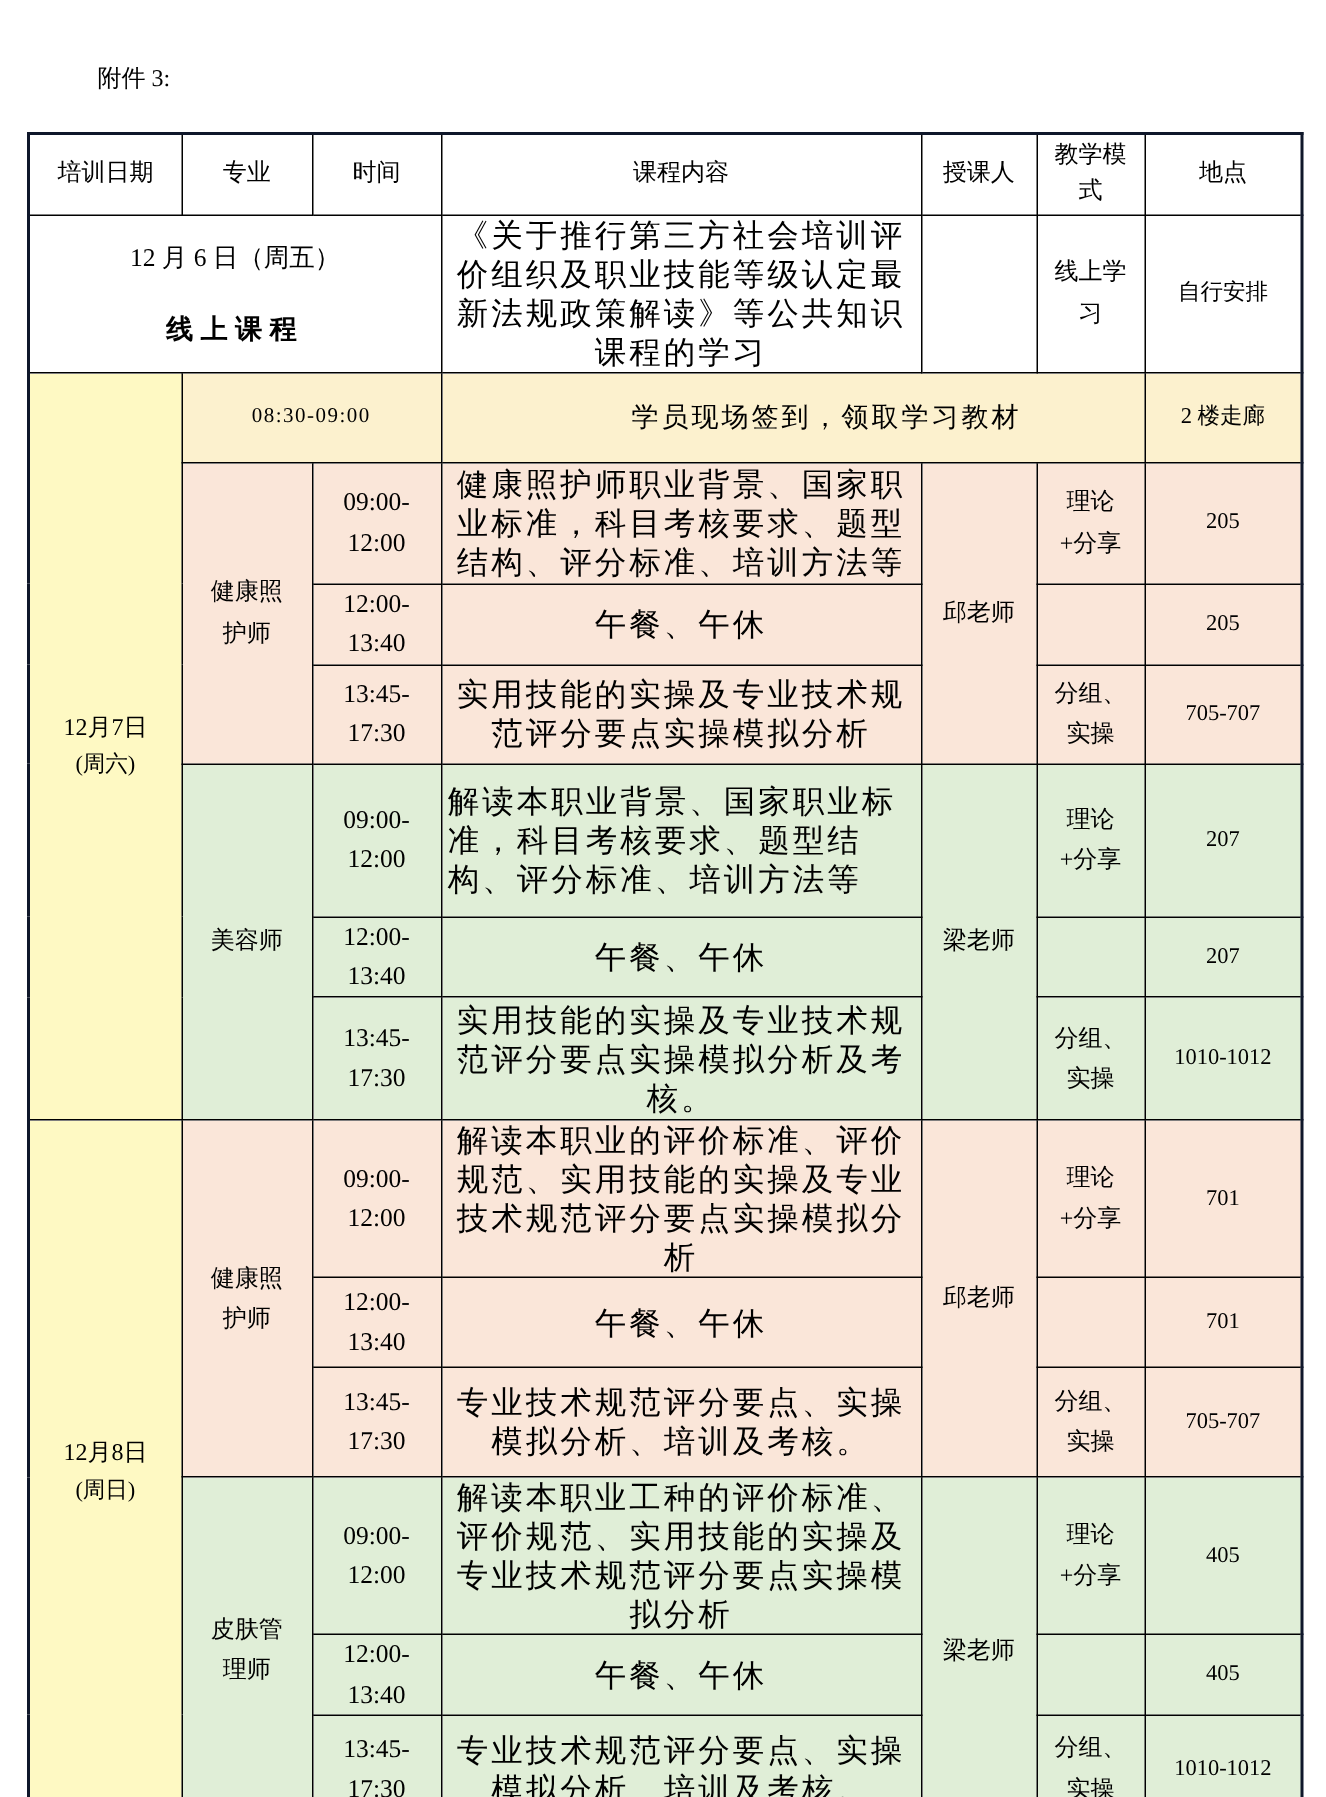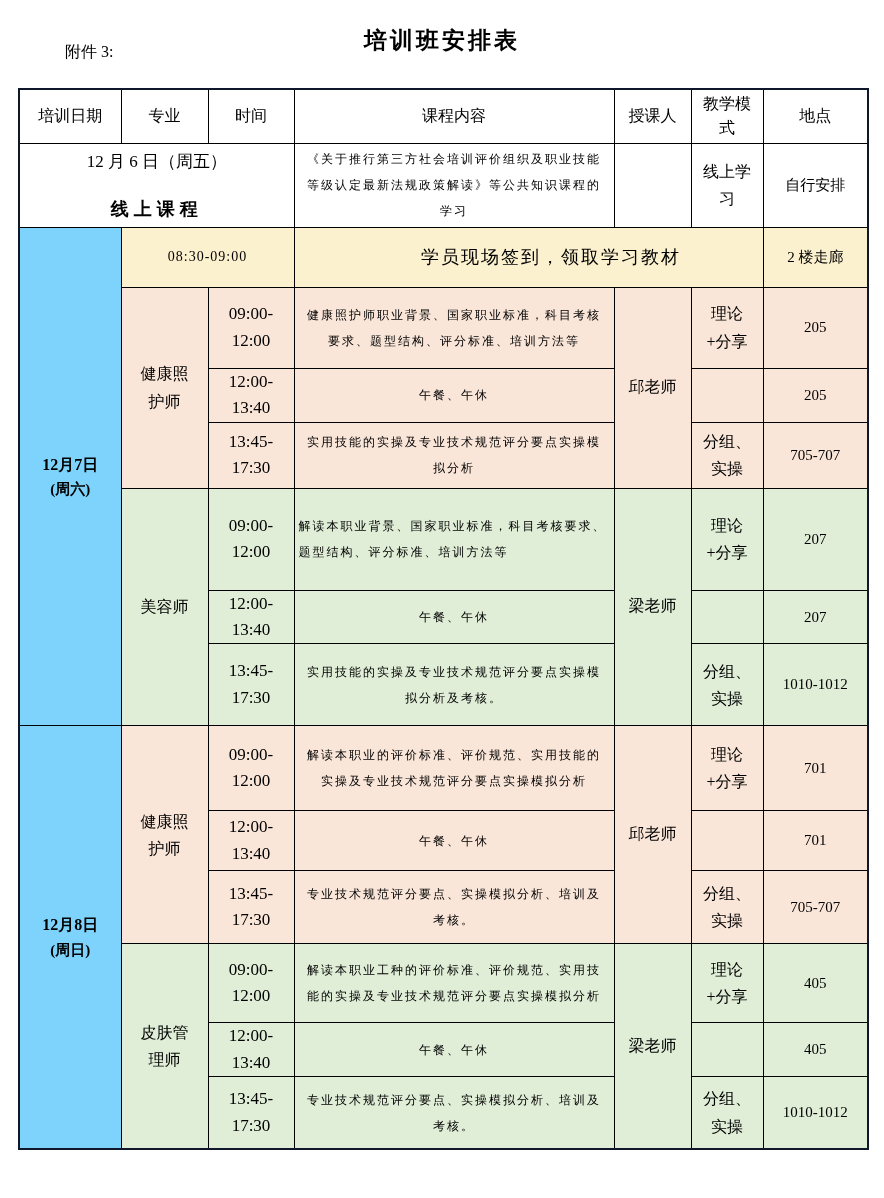--- a/index.html
+++ b/index.html
@@ -42,31 +42,31 @@
     border: 1px solid #000;
     vertical-align: middle;
     text-align: center;
     overflow: hidden;
   }
   th { font-weight: normal; font-size: 16px; padding: 0 6px; line-height: 1.5; }
   .bg-pink   { background: var(--color-pink,   #FAE6D9); }
   .bg-green  { background: var(--color-green,  #E0EED7); }
   .bg-yellow { background: var(--color-yellow, #FCF1CE); }
 
-  td.datecell { font-size: 16px; line-height: 1.6; background: #7dd3fc; font-weight: bold; }
+  td.datecell { font-size: 16px; line-height: 1.6; background: #fef9c3; }
   td.datecell .weekday { font-size: 15px; }
 
   td.online-date { background: #fff; }
   td.online-date .d1 { font-size: 17px; margin-bottom: 24px; }
   td.online-date .d2 { font-size: 18px; font-weight: bold; letter-spacing: 5px; }
 
   td.major { font-size: 16px; padding: 0 15px; line-height: 1.7; }
   td.time  { font-size: 17px; padding: 0 4px;  line-height: 1.55; }
   td.content {
-    font-size: 12px;
+    font-size: 21px;
     letter-spacing: 2px;
     line-height: 26px;
     padding: 0 6px;
   }
   td.content.left { text-align: left; padding: 0 4px; }
   td.teacher { font-size: 16px; padding: 0 5px; }
   td.mode    { font-size: 16px; padding: 0 9px; line-height: 1.7; }
   td.loc {
     font-size: 15px;
     padding: 0 14px;
@@ -76,21 +76,20 @@
   td.time-big { font-size: 14px; letter-spacing: 1px; }
   td.signin-content { font-size: 18px; letter-spacing: 2px; padding-left: 45px; }
 </style>
 </head>
 <body>
 
 <div class="page">
 
   <div class="doc-header">
     <span class="attachment">附件 3:</span>
-    <div class="title">培训班安排表</div>
   </div>
 
   <table class="schedule">
     <colgroup>
       <col style="width:102px">
         <col style="width:87px">
         <col style="width:86px">
       <col style="width:320px">
         <col style="width:77px">
         <col style="width:72px">

